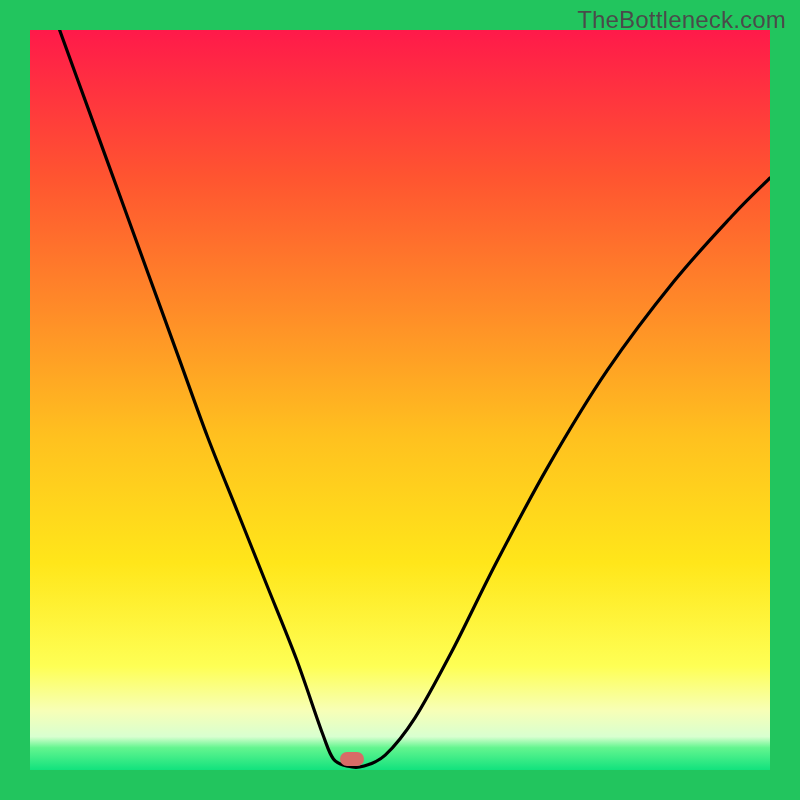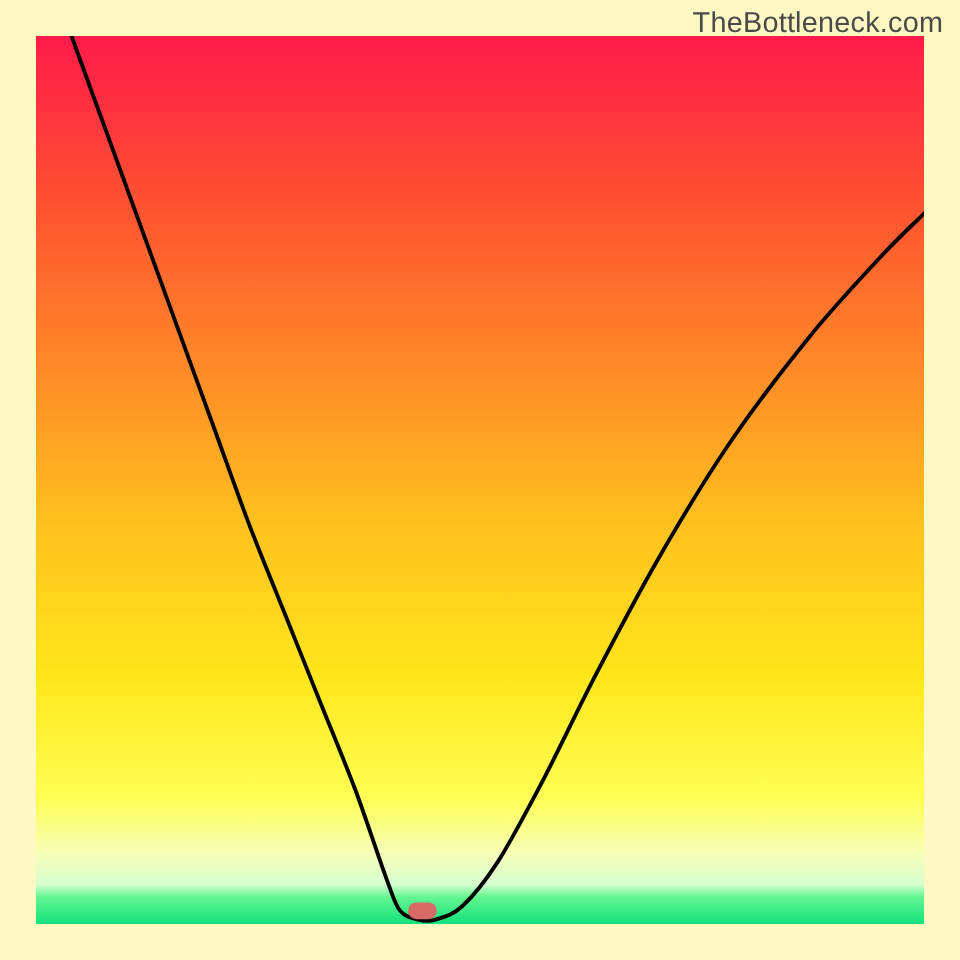--- a/index.html
+++ b/index.html
@@ -8,21 +8,21 @@
     width: 800px;
     height: 800px;
     overflow: hidden;
     background: #000;
     font-family: Arial, Helvetica, sans-serif;
   }
   .frame {
     position: relative;
     width: 800px;
     height: 800px;
-    background: #fef9c3;
+    background: #22c55e;
   }
   .plot-area {
     position: absolute;
     left: 30px;
     top: 30px;
     width: 740px;
     height: 740px;
     background: linear-gradient(to bottom,
       #ff1a4a 0%,
       #ff5530 20%,

